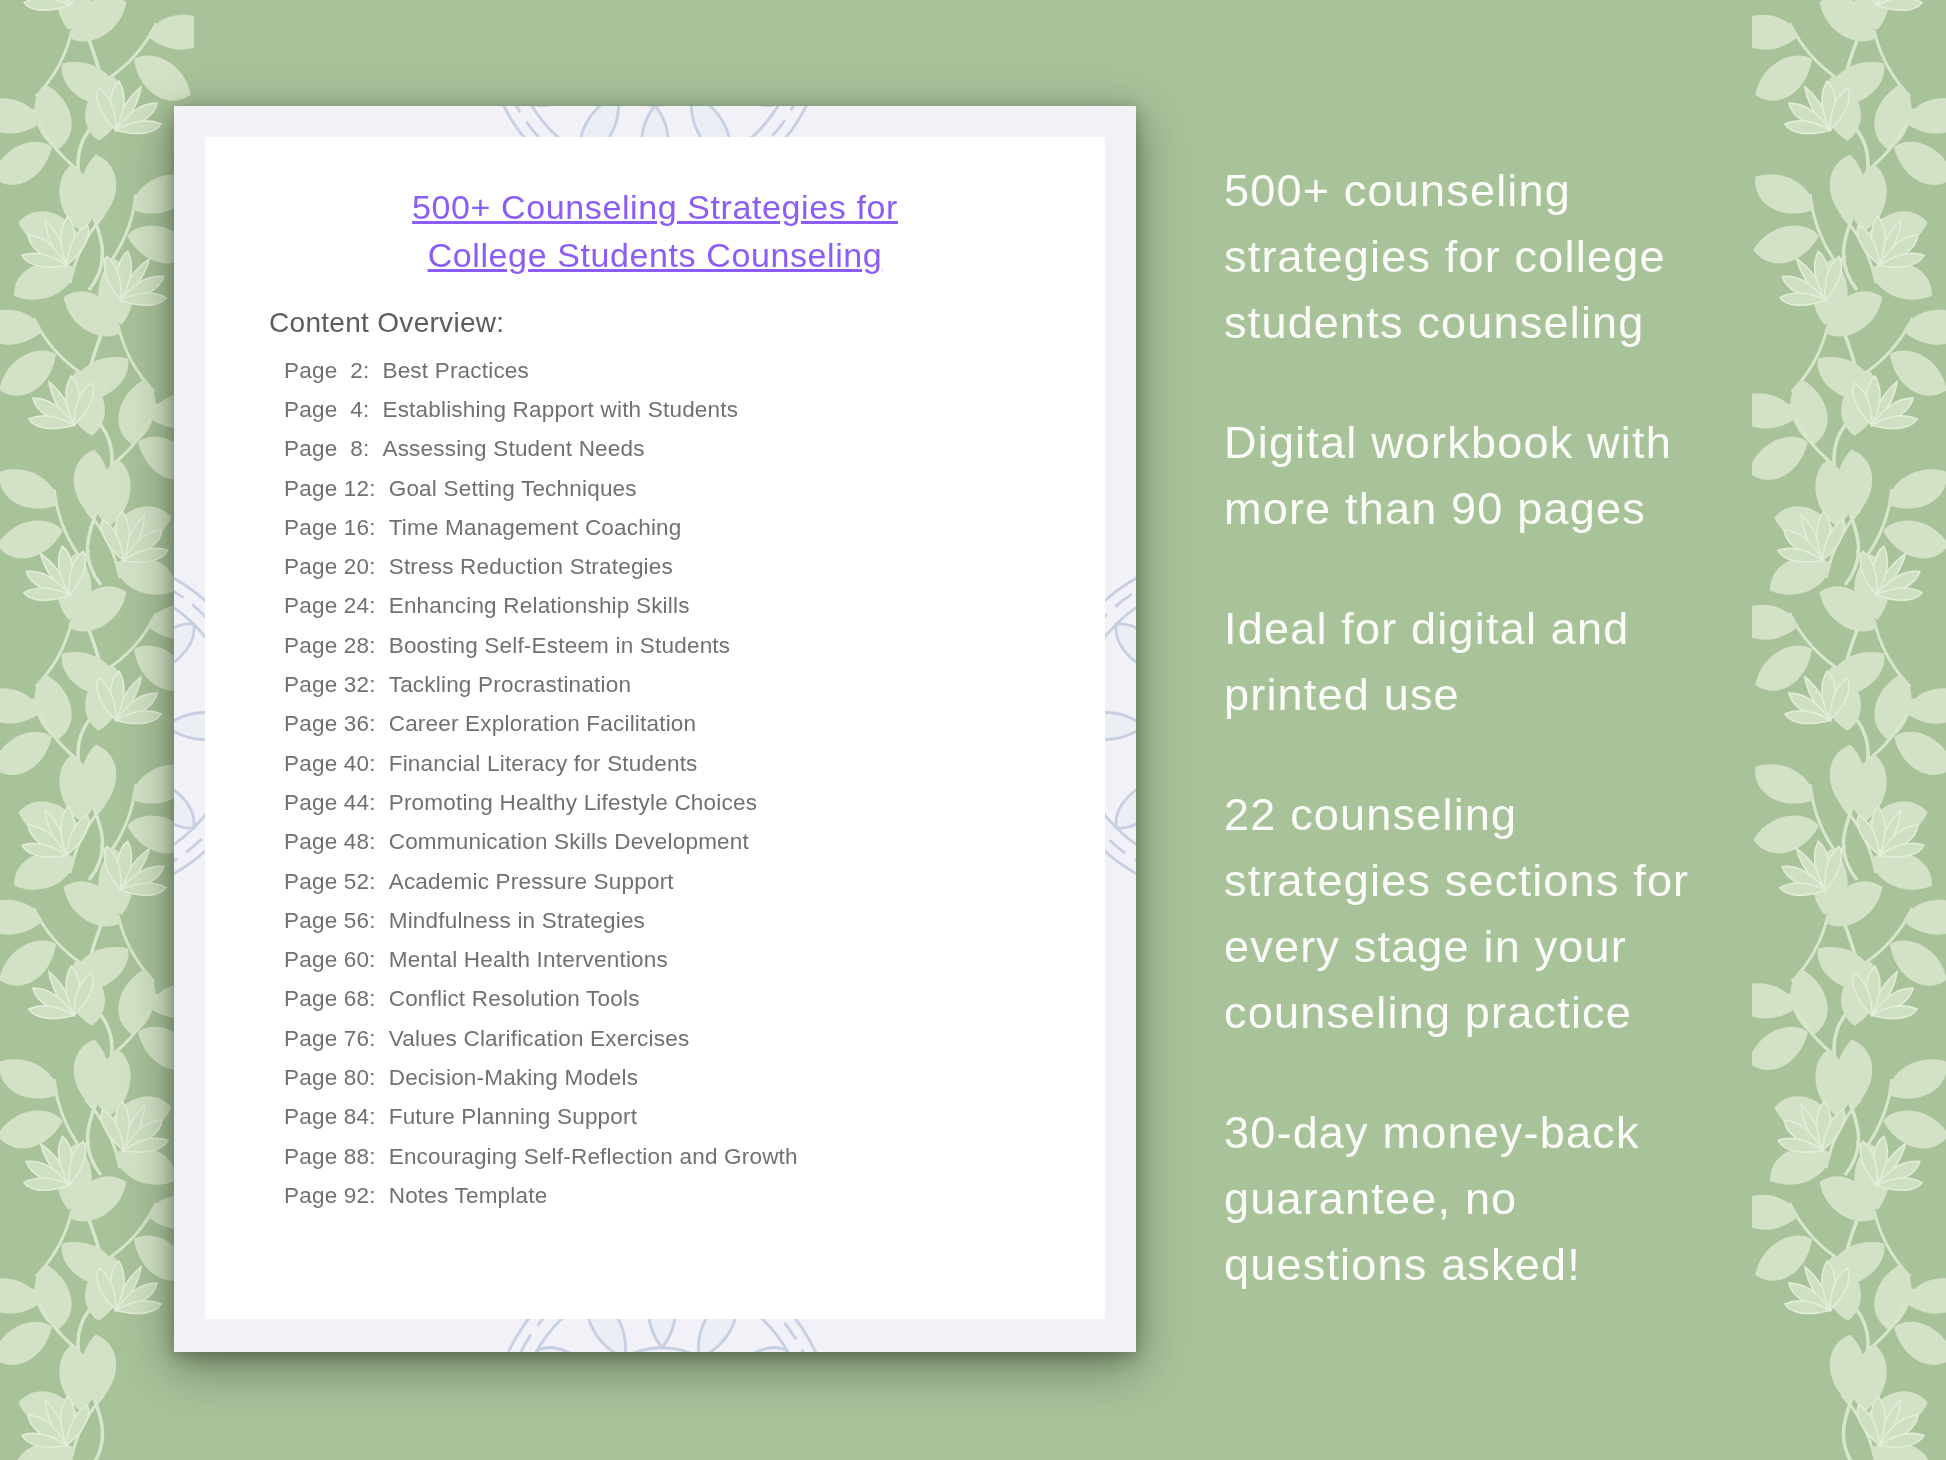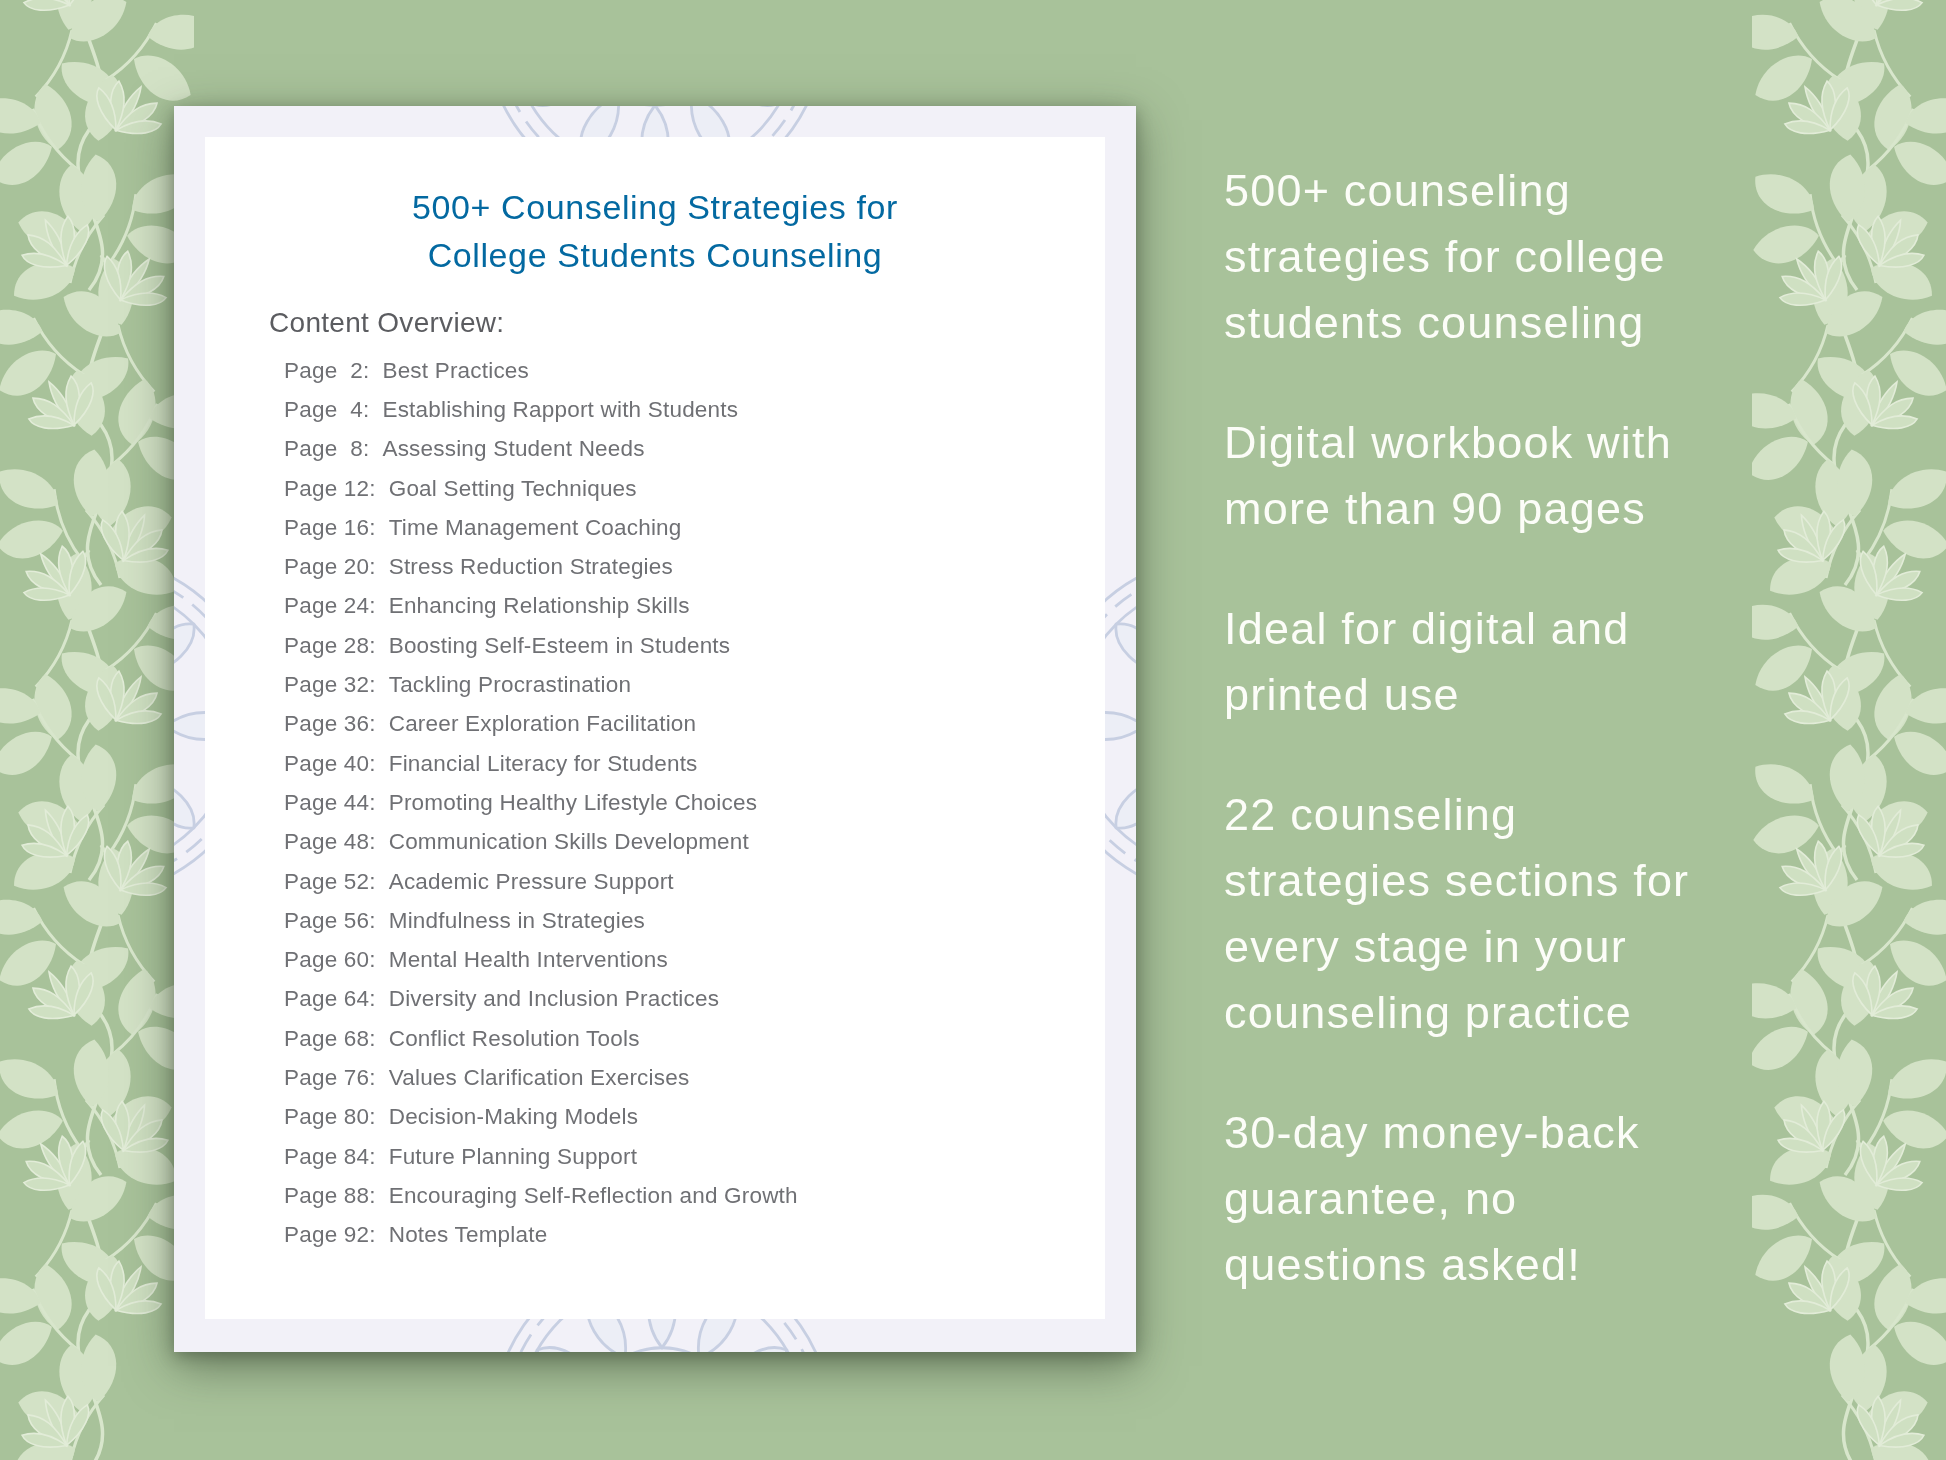--- a/index.html
+++ b/index.html
@@ -24,21 +24,22 @@
   .mandala.rightside{left:864px;top:440px;}
   .mandala.bottom{left:308px;top:1136px;}
   .page{
     position:absolute;left:31px;top:31px;width:900px;height:1182px;
     background:#ffffff;z-index:2;
   }
   .doc-title{
     margin:46px 40px 0;
     text-align:center;white-space:pre-line;
     font-size:34px;line-height:48px;letter-spacing:.6px;
-    color:#0369a1;
+    color:#8b5cf6;
+    text-decoration:underline;
   }
   .overview{
     margin:28px 0 0 64px;
     font-size:28px;letter-spacing:.3px;color:#5b5c60;
   }
   .toc{margin:12px 0 0 79px;}
   .toc-row{
     height:39.3px;display:flex;align-items:center;
     font-size:22.5px;color:#6f7074;letter-spacing:.2px;
   }
@@ -271,24 +272,20 @@
         <div class="toc-row">
           <span class="toc-page">Page 56:</span>
           <span class="toc-title">Mindfulness in Strategies</span>
         </div>
 
         <div class="toc-row">
           <span class="toc-page">Page 60:</span>
           <span class="toc-title">Mental Health Interventions</span>
         </div>
 
-        <div class="toc-row">
-          <span class="toc-page">Page 64:</span>
-          <span class="toc-title">Diversity and Inclusion Practices</span>
-        </div>
 
         <div class="toc-row">
           <span class="toc-page">Page 68:</span>
           <span class="toc-title">Conflict Resolution Tools</span>
         </div>
 
 
         <div class="toc-row">
           <span class="toc-page">Page 76:</span>
           <span class="toc-title">Values Clarification Exercises</span>

